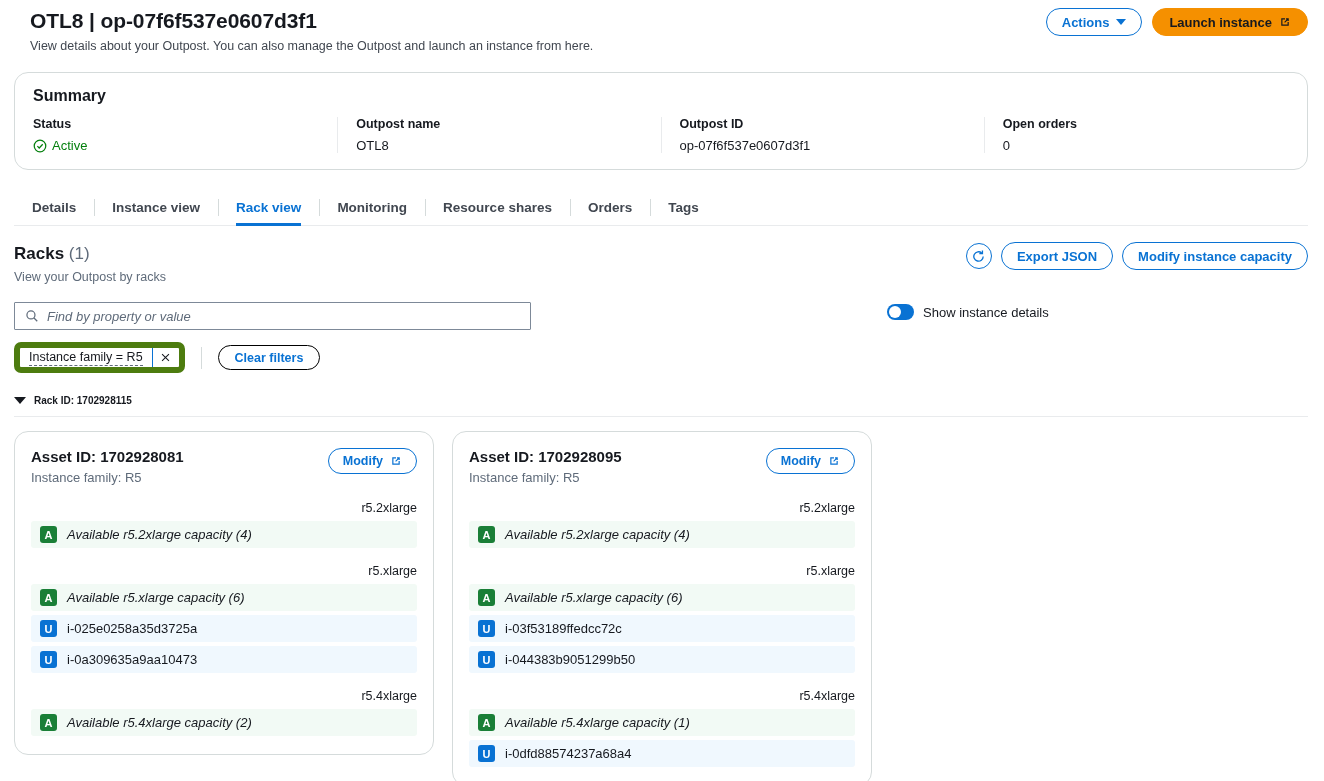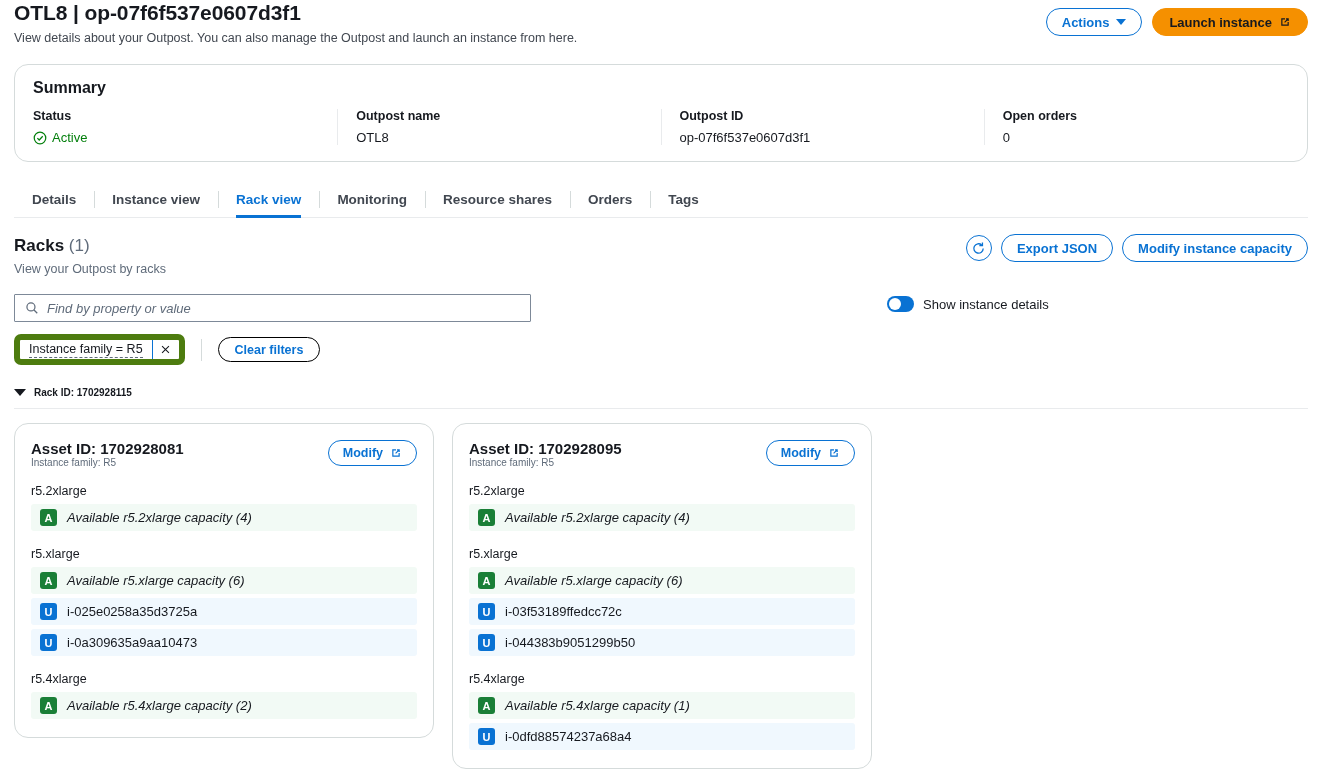--- a/index.html
+++ b/index.html
@@ -6,21 +6,21 @@
   html, body {
     width: 1324px; height: 781px;
     background: #ffffff;
     font-family: "Liberation Sans", sans-serif;
     color: #16191f;
     overflow: hidden;
   }
   .page { position: relative; width: 1324px; height: 781px; }
 
   
-  .page-header { padding: 0 16px 0 14px; position: relative; }
+  .page-header { padding: 8px 16px 0 14px; position: relative; margin-left: 16px; }
   .page-title { font-size: 21px; font-weight: bold; letter-spacing: -0.1px; color: #16191f; line-height: 26px; }
   .page-subtitle { font-size: 12.5px; color: #414750; margin-top: 4px; line-height: 16px; }
 
   .header-actions { position: absolute; top: 8px; right: 16px; display: flex; align-items: center; gap: 10px; }
 
   .btn { font-family: "Liberation Sans", sans-serif; cursor: pointer; border-radius: 16px;
          font-size: 13px; font-weight: bold; display: inline-flex; align-items: center; gap: 7px;
          white-space: nowrap; }
   .btn-normal { background: #ffffff; border: 1px solid #0972d3; color: #0972d3; padding: 5px 15px; height: 28px; }
   .btn-primary { background: #f59000; border: 1px solid #f59000; color: #16191f; padding: 5px 16px; height: 28px; }
@@ -89,26 +89,26 @@
   .tri { width: 0; height: 0; border-left: 6px solid transparent; border-right: 6px solid transparent;
          border-top: 7px solid #16191f; }
   .rack-group-title { font-size: 10px; font-weight: bold; color: #16191f; }
   .rack-divider { height: 1px; background: #e9ebed; }
 
   
   .cards { display: flex; gap: 18px; margin: 14px 16px 0 14px; align-items: flex-start; }
   .asset-card { width: 420px; border: 1px solid #d5dbdb; border-radius: 14px; background: #fff; padding: 16px 16px 14px 16px; }
   .asset-head { display: flex; align-items: flex-start; justify-content: space-between; }
   .asset-title { font-size: 15px; font-weight: bold; color: #16191f; }
-  .asset-sub { font-size: 10px; color: #5f6b7a; }
+  .asset-sub { font-size: 13px; color: #5f6b7a; margin-top: 5px; }
   .btn-modify { border: 1px solid #0972d3; border-radius: 15px; background: #fff; color: #0972d3; font-size: 12.5px;
                 font-weight: bold; height: 26px; padding: 0 14px; display: inline-flex; align-items: center; gap: 7px;
                 cursor: pointer; font-family: "Liberation Sans", sans-serif; }
 
-  .type-label { font-size: 12.5px; color: #16191f; margin: 16px 0 6px 0; }
+  .type-label { font-size: 12.5px; color: #16191f; margin: 16px 0 6px 0; text-align: right; }
   .slot-row { height: 27px; border-radius: 3px; display: flex; align-items: center; gap: 10px; padding: 0 9px;
               margin-bottom: 4px; }
   .slot-row.avail { background: #f2faf5; }
   .slot-row.inst { background: #f0f8fe; }
   .badge { width: 17px; height: 17px; border-radius: 3px; color: #fff; font-size: 11px; font-weight: bold;
            display: flex; align-items: center; justify-content: center; flex: 0 0 auto; }
   .badge.a { background: #1a7f37; }
   .badge.u { background: #0972d3; }
   .slot-text { font-size: 13px; color: #16191f; }
   .slot-row.avail .slot-text { font-style: italic; }

